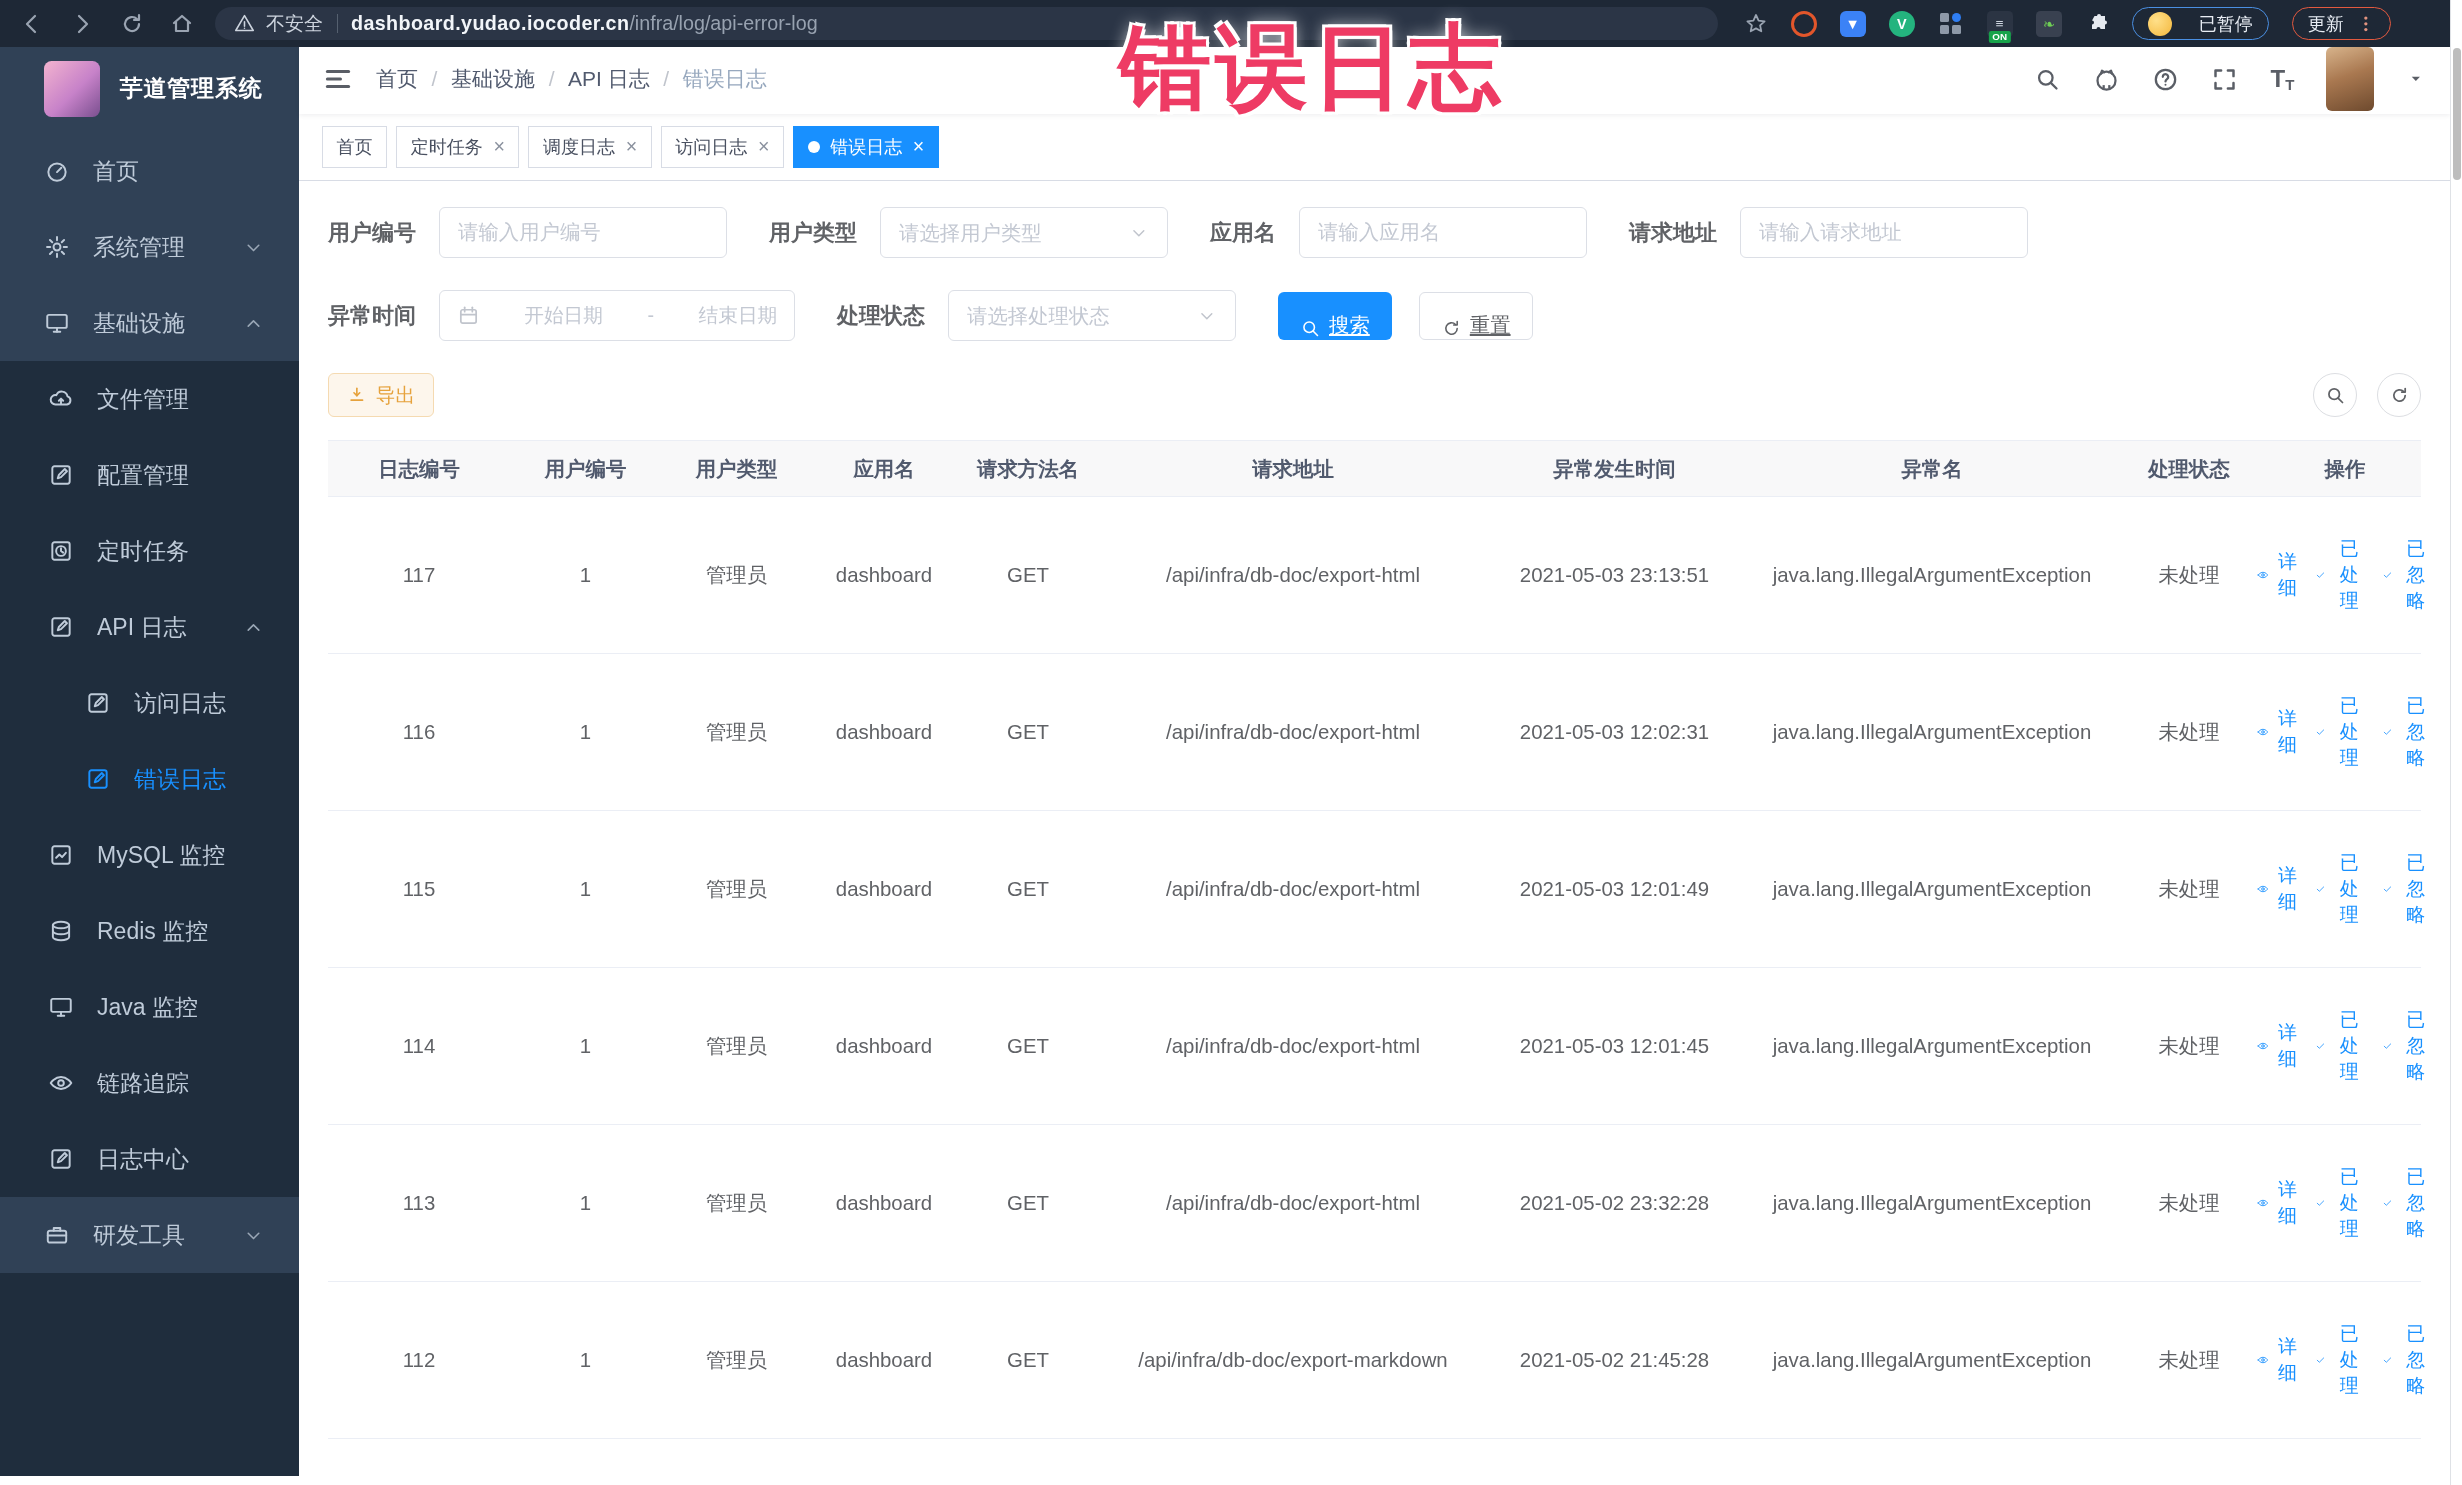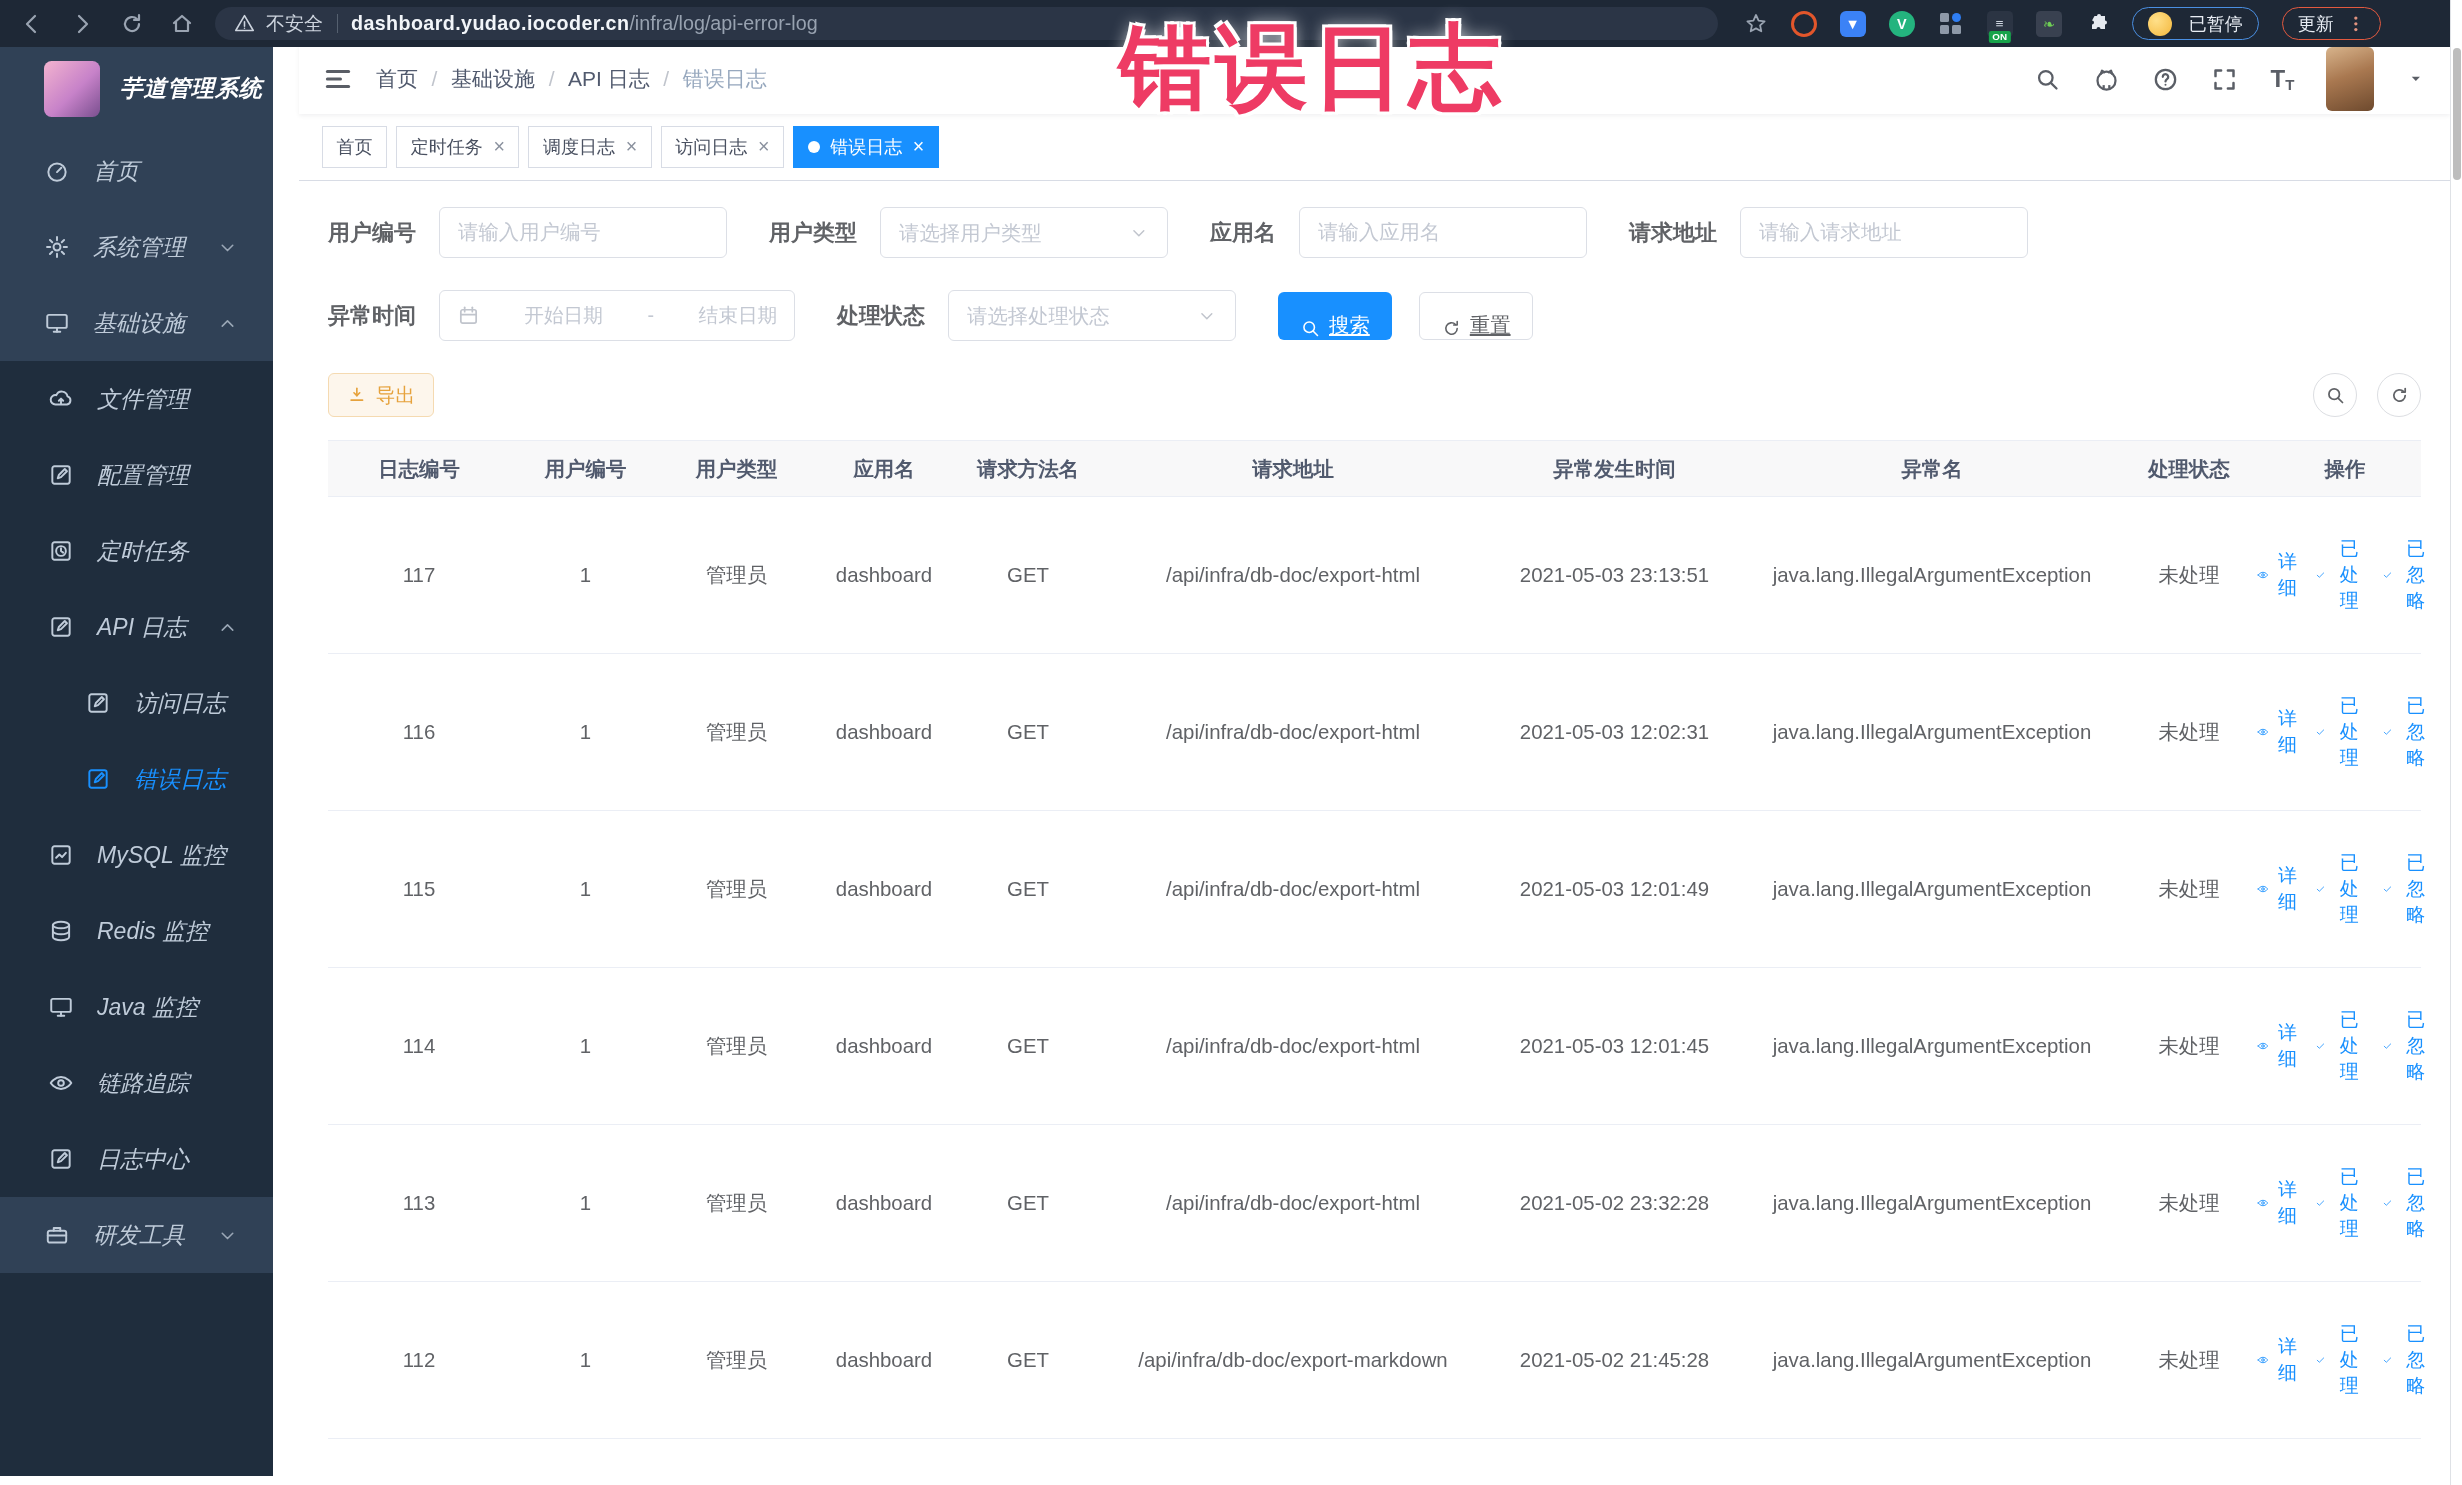--- a/index.html
+++ b/index.html
@@ -33,37 +33,37 @@
   .ext.blue { background:#3b82f6; border-radius:6px; }
   .ext.green { background:#24b47e; }
   .ext.grid { background:transparent; border-radius:3px; }
   .grid-sq { display:grid; grid-template-columns:9px 9px; grid-gap:3px; }
   .grid-sq i { width:9px; height:9px; background:#8e99a8; border-radius:1.5px; }
   .grid-sq i.b { background:#2f7ef3; border-radius:50%; }
   .ext.onb { background:#2b3443; border-radius:4.5px; position:relative; }
   .onb-badge { position:absolute; bottom:-6px; left:50%; transform:translateX(-50%); background:#17a34a;
     color:#fff; font-size:9.8px; line-height:12px; padding:0 3.8px; border-radius:2.3px; font-weight:700; }
   .ext.leaf { background:#394150; border-radius:4.5px; color:#6fce55; }
-  .capsule { height:33px; border-radius:16.7px; display:flex; align-items:center; gap:17px; padding:0 15px;
+  .capsule { height:33px; border-radius:16.7px; display:flex; align-items:center; gap:27px; padding:0 15px;
     font-size:18px; color:#e8edf4; }
   .capsule.paused { border:1.5px solid #4a8fe2; }
   .emoji-face { width:24px; height:24px; border-radius:50%;
     background:radial-gradient(circle at 35% 35%, #ffe08a, #f3b73c); position:relative; }
   .capsule.update { border:1.5px solid #e2593f; gap:12px; }
   .capsule.update svg { width:19.7px; height:19.7px; color:#e2937f; }
 
   
   .page-scrollbar { position:absolute; top:0; right:0; width:12px; height:1486px; background:#fff;
     border-left:0.8px solid #dfe2e6; z-index:6; }
   .page-scrollbar .thumb { position:absolute; top:48px; left:1.5px; width:8.3px; height:132px;
     background:#bdbdbd; border-radius:4.5px; }
 
   
-  .sidebar { position:absolute; top:44px; left:0; bottom:10px; width:273px; background:var(--sidebar-bg);
-    display:flex; flex-direction:column; overflow:hidden;font-style:italic; }
+  .sidebar { position:absolute; top:44px; left:0; bottom:10px; width:299px; background:var(--sidebar-bg);
+    display:flex; flex-direction:column; overflow:hidden; }
   .logo-row { height:89px; display:flex; align-items:center; padding-left:44px; gap:19.7px; flex:0 0 auto; }
   .logo-img { width:56px; height:56px; border-radius:7.6px;
     background:linear-gradient(135deg,#f3b3cf 0%,#c782c9 55%,#7a4f8f 100%); position:relative; }
   .logo-title { color:#fff; font-size:23px; font-weight:700; letter-spacing:0.8px; }
   .menu { flex:0 0 auto; }
   .menu-item { height:76px; display:flex; align-items:center; font-size:23px; color:#bfcbd9; cursor:pointer; }
   .menu-item .mi { width:26px; height:26px; margin-right:23px; flex:0 0 auto; }
   .menu-item.lvl1 { padding-left:44px; }
   .menu-item.lvl2 { padding-left:48px; }
   .menu-item.lvl3 { padding-left:85px; }

